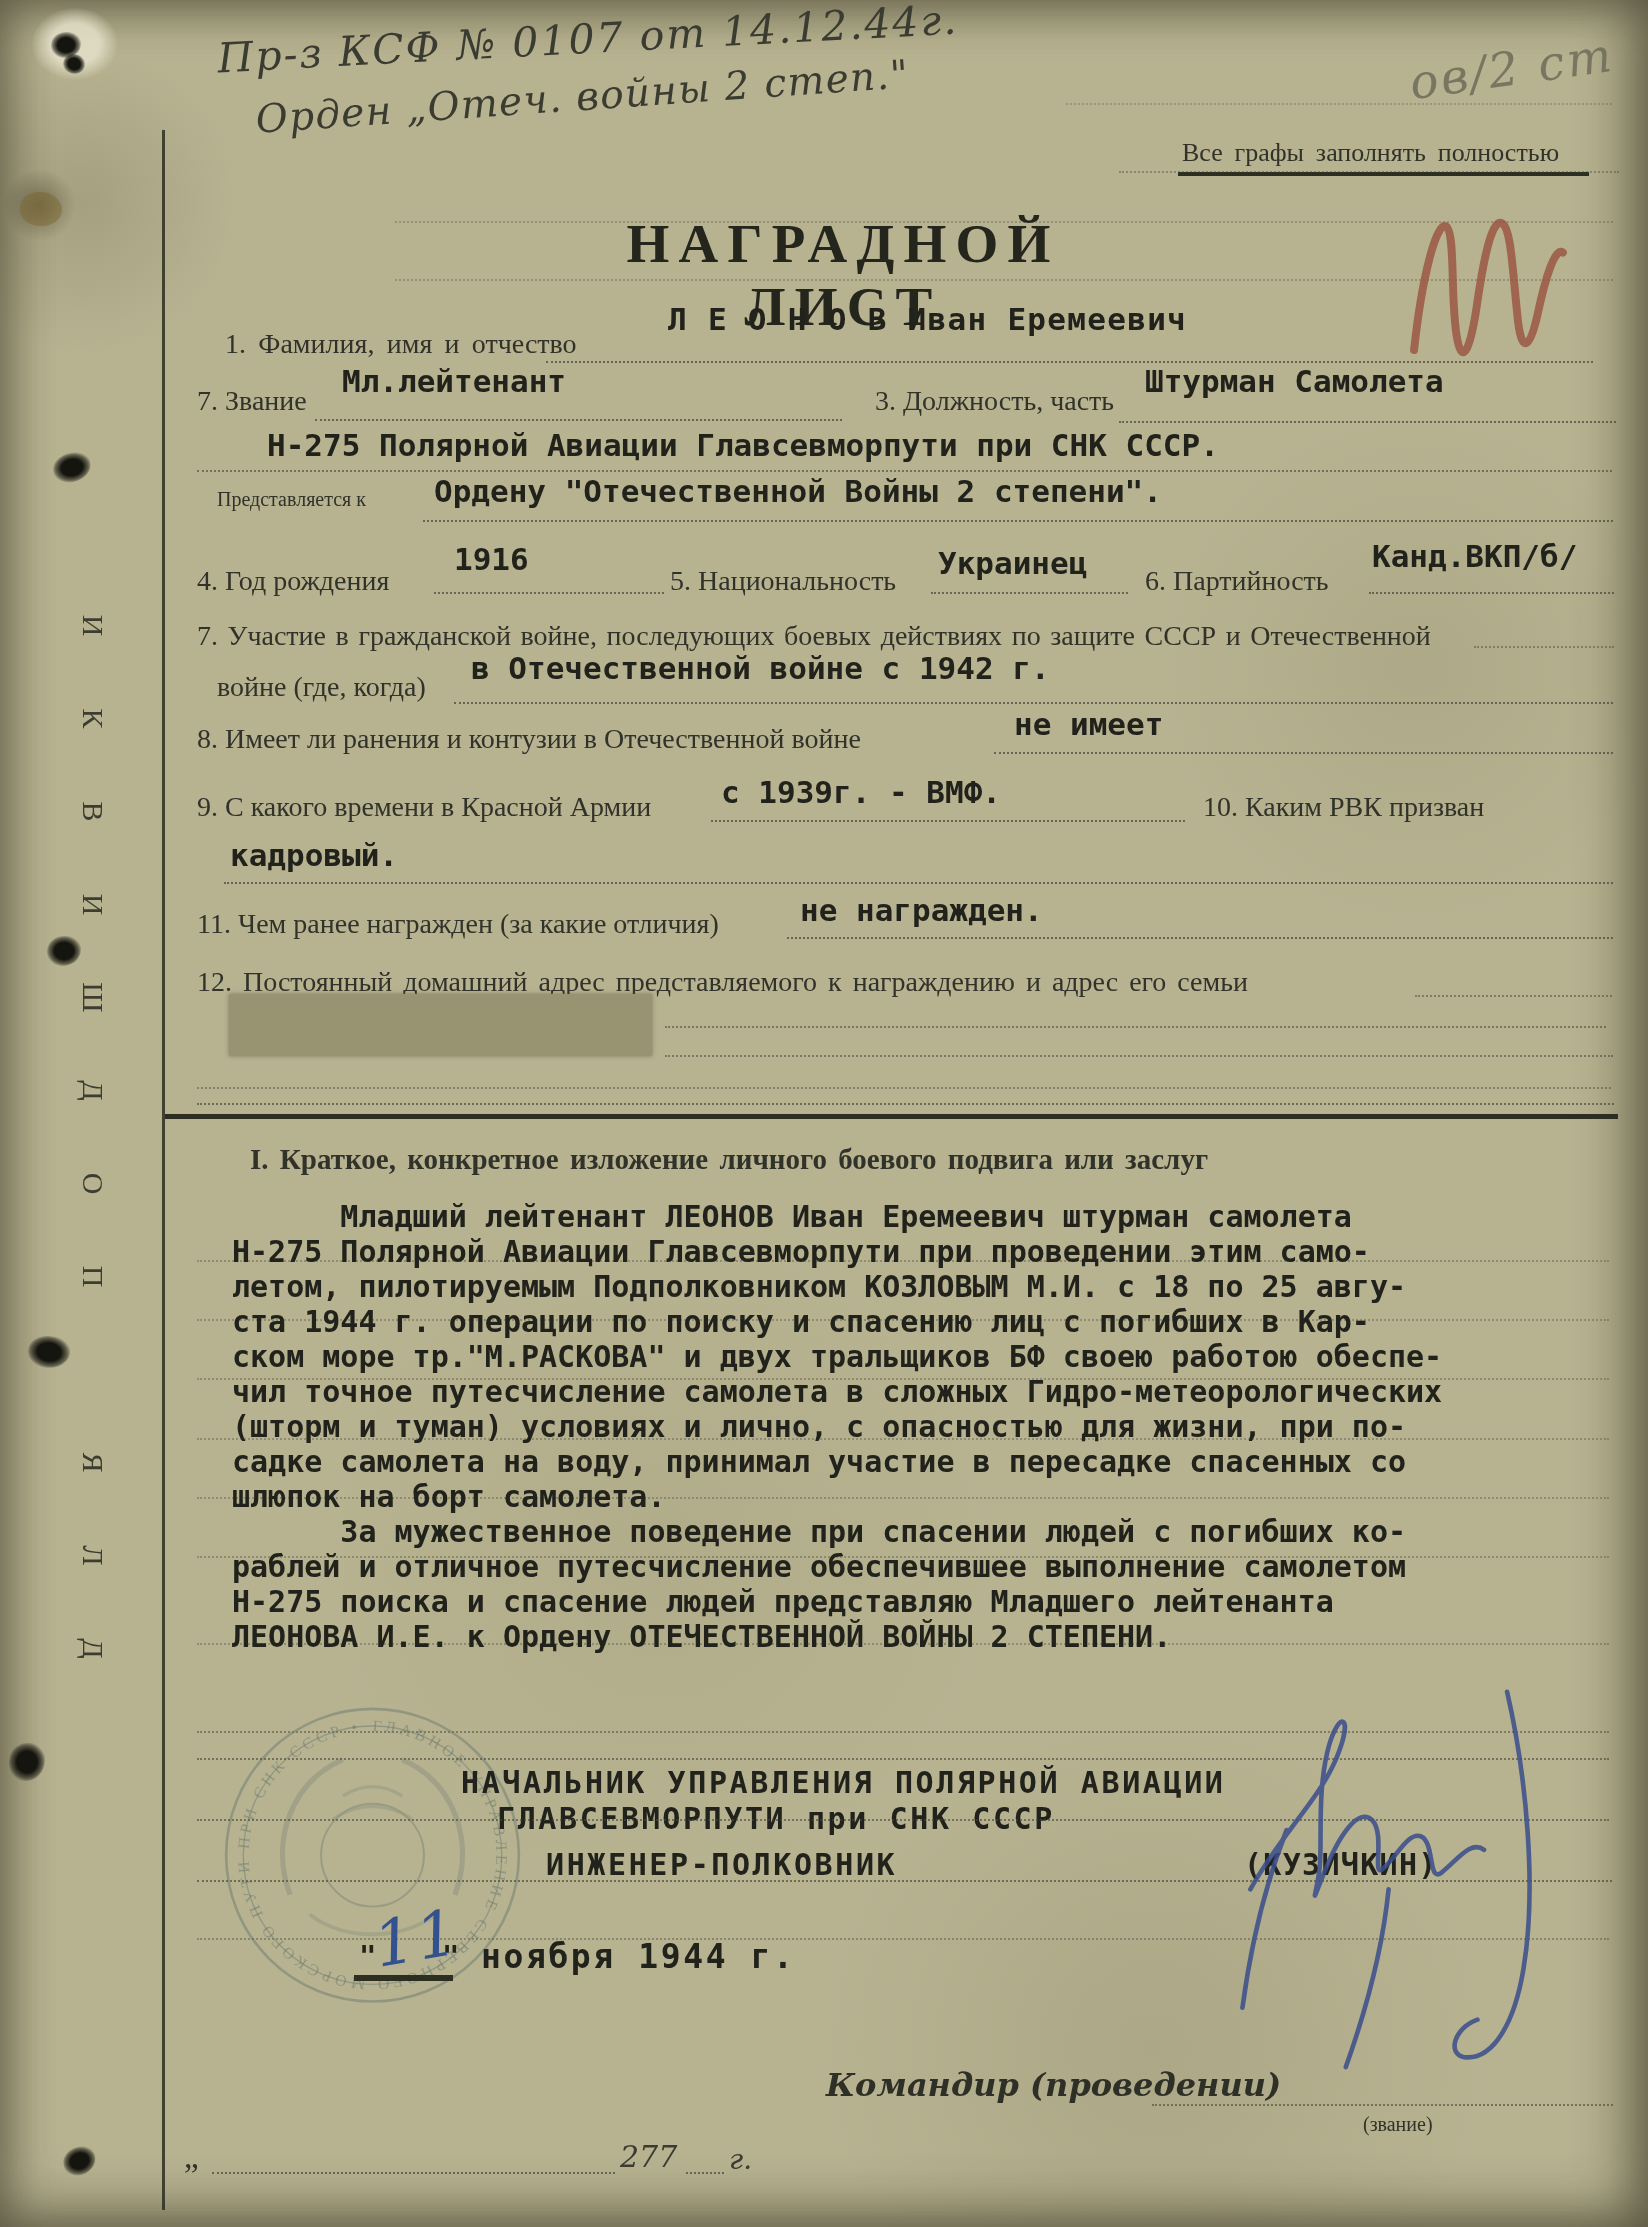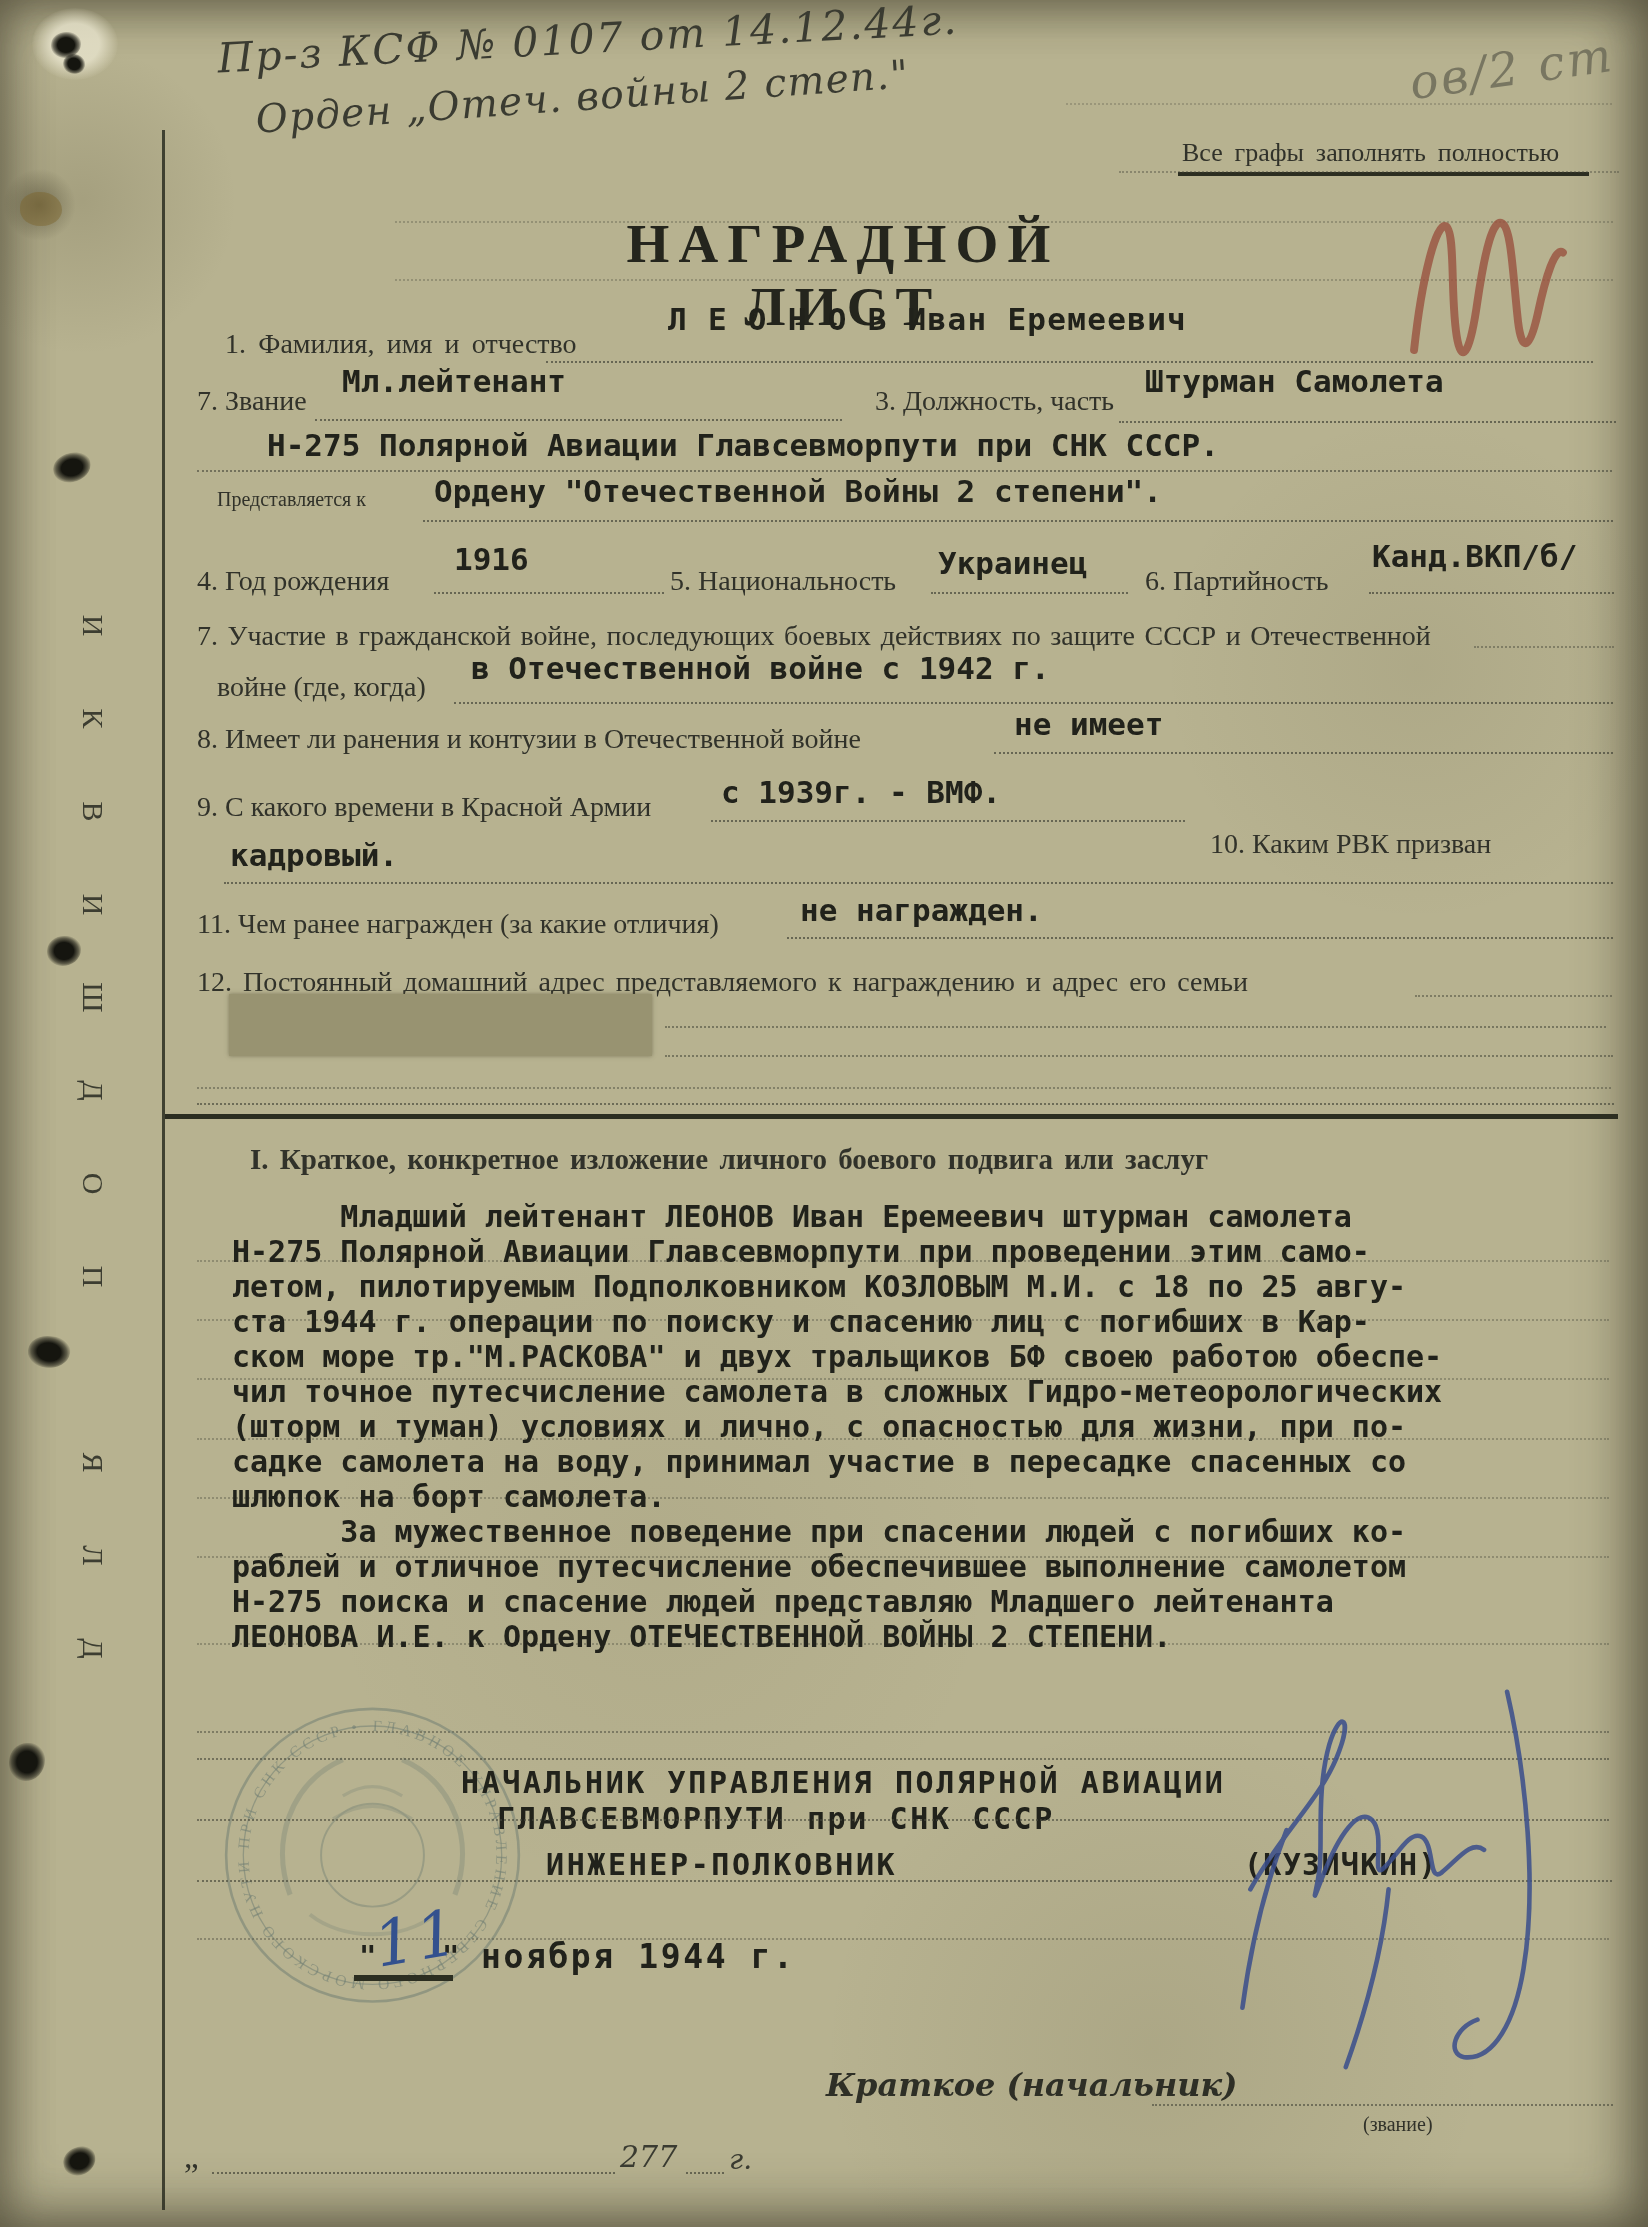--- a/index.html
+++ b/index.html
@@ -107,21 +107,21 @@
   <div class="abs p" style="left:217px;top:671px;font-size:28px;">войне (где, когда)</div>
   <div class="abs dot" style="left:454px;top:702px;width:1159px;opacity:.7;"></div>
 
   <div class="abs p" style="left:197px;top:723px;font-size:28px;">8. Имеет ли ранения и контузии в Отечественной войне</div>
   <div class="abs t" style="left:1014px;top:706px;font-size:31px;">не имеет</div>
   <div class="abs dot" style="left:994px;top:752px;width:619px;opacity:.7;"></div>
 
   <div class="abs p" style="left:197px;top:791px;font-size:28px;">9. С какого времени в Красной Армии</div>
   <div class="abs t" style="left:721px;top:774px;font-size:31px;">с 1939г. - ВМФ.</div>
   <div class="abs dot" style="left:711px;top:820px;width:474px;opacity:.7;"></div>
-  <div class="abs p" style="left:1203px;top:828px;font-size:28px;margin-left:7px;">10. Каким РВК призван</div>
+  <div class="abs p" style="left:1203px;top:791px;font-size:28px;">10. Каким РВК призван</div>
   <div class="abs t" style="left:230px;top:837px;font-size:31px;">кадровый.</div>
   <div class="abs dot" style="left:224px;top:882px;width:1389px;opacity:.7;"></div>
 
   <div class="abs p" style="left:197px;top:908px;font-size:28px;">11. Чем ранее награжден (за какие отличия)</div>
   <div class="abs t" style="left:800px;top:892px;font-size:31px;">не награжден.</div>
   <div class="abs dot" style="left:787px;top:937px;width:826px;opacity:.7;"></div>
 
   <div class="abs p" style="left:197px;top:966px;font-size:28px;word-spacing:4px;">12. Постоянный домашний адрес представляемого к награждению и адрес его семьи</div>
   <div class="abs dot" style="left:1415px;top:995px;width:197px;opacity:.5;"></div>
   <div class="abs" style="left:229px;top:994px;width:423px;height:62px;background:#989371;box-shadow:0 0 4px rgba(90,86,60,.6);"></div>
@@ -193,21 +193,21 @@
       <path d="M250,330 C240,430 210,530 185,600"></path>
     </g>
   </svg>
 
   <div class="abs t" style="left:359px;top:1939px;font-size:29px;">"</div>
   <div class="abs t" style="left:442px;top:1939px;font-size:29px;">"</div>
   <div class="abs h" style="left:374px;top:1902px;font-size:63px;color:#33518e;transform:rotate(-10deg);letter-spacing:2.6px;">11</div>
   <div class="abs bar" style="left:354px;top:1975px;width:99px;height:6px;"></div>
   <div class="abs t" style="left:481px;top:1937px;font-size:33px;letter-spacing:2.6px;">ноября 1944 г.</div>
 
-  <div class="abs h" style="left:826px;top:2066px;font-size:32px;font-weight:bold;color:#2e2f26;">Краткое (начальник)</div>
+  <div class="abs h" style="left:826px;top:2066px;font-size:32px;font-weight:bold;color:#2e2f26;">Командир (проведении)</div>
   <div class="abs dot" style="left:1152px;top:2104px;width:461px;opacity:.6;"></div>
   <div class="abs p" style="left:1363px;top:2113px;font-size:20px;">(звание)</div>
 
   <div class="abs p" style="left:184px;top:2139px;font-size:33px;">„</div>
   <div class="abs dot" style="left:212px;top:2172px;width:403px;opacity:.7;"></div>
   <div class="abs h" style="left:620px;top:2139px;font-size:30px;">277</div>
   <div class="abs dot" style="left:686px;top:2172px;width:38px;opacity:.7;"></div>
   <div class="abs h" style="left:729px;top:2143px;font-size:28px;">г.</div>
 
 </div>

